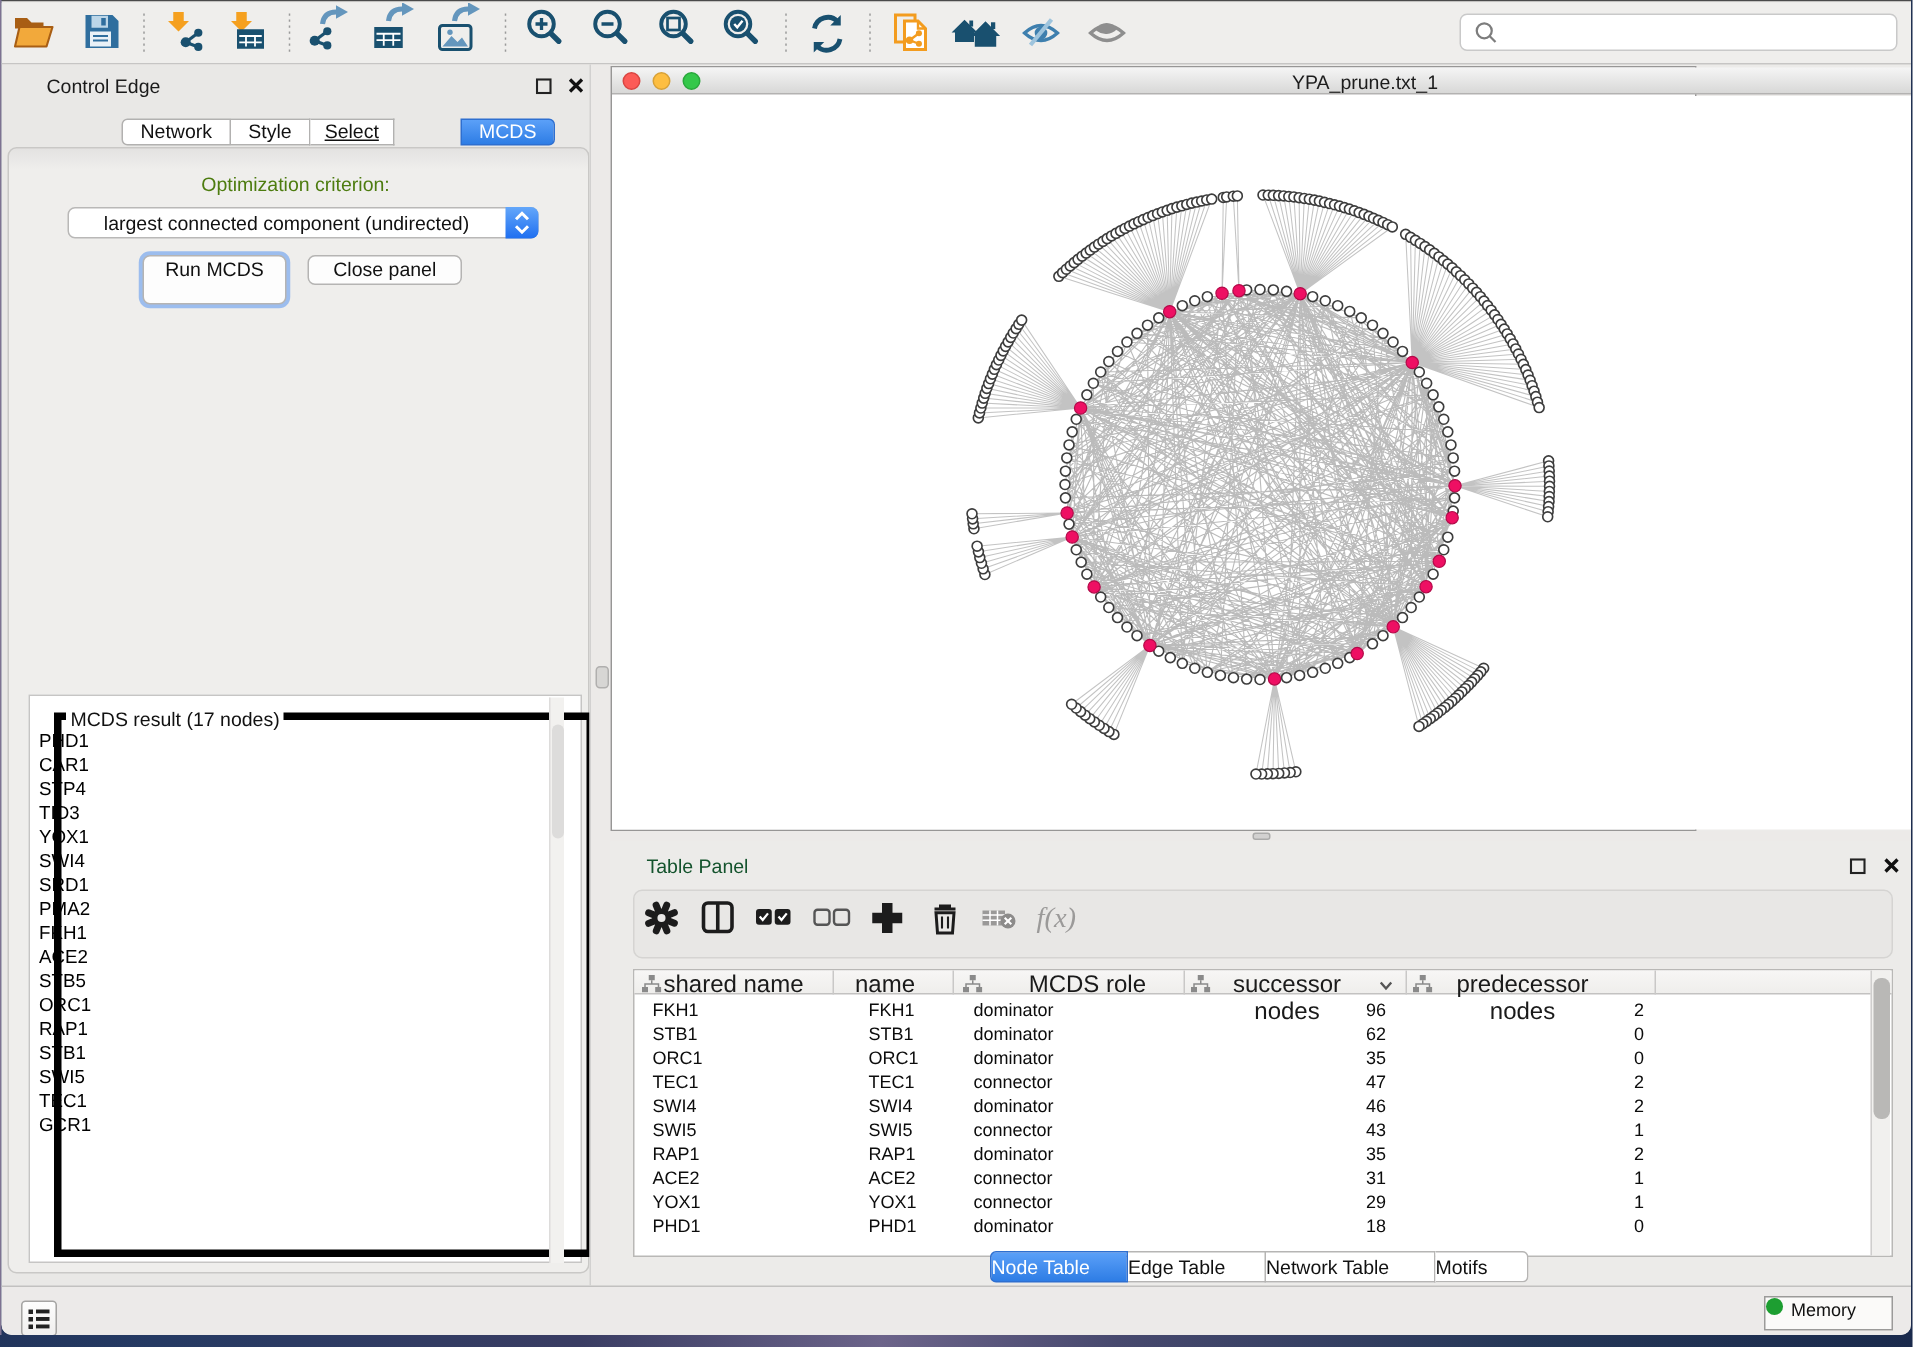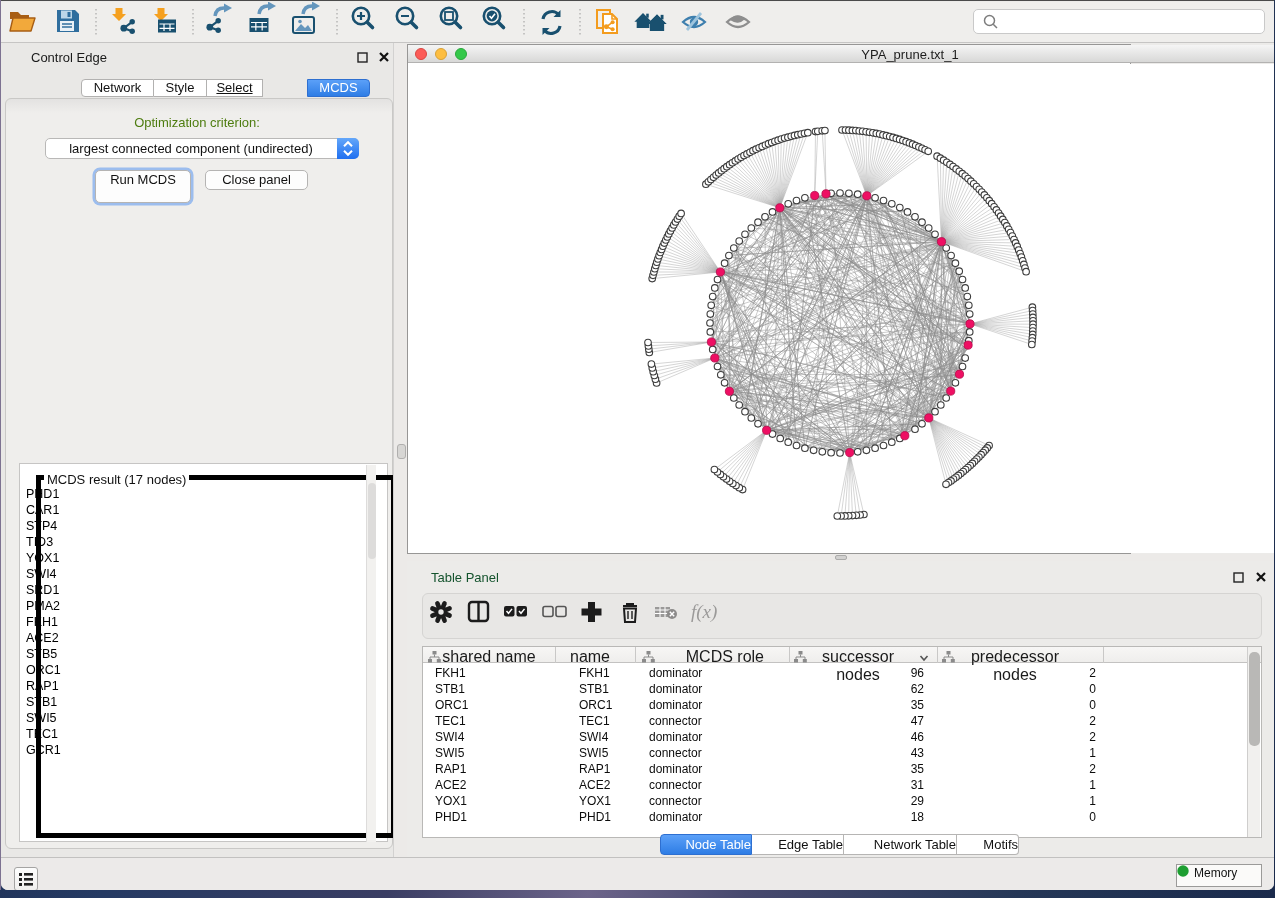--- a/index.html
+++ b/index.html
@@ -38,21 +38,21 @@
 #thead { position:absolute; left:0; top:0; width:838px; height:16px; background:linear-gradient(#f7f6f5,#efeeec); border-bottom:1px solid #c3c2c1; font-size:16px; color:#1a1a1a; }
 #thead span { position:absolute; top:1px; }
 .hdiv { position:absolute; top:0; width:1px; height:16px; background:#c9c8c7; }
 #tbody { position:absolute; left:0; top:18px; width:838px; font-size:12px; color:#0c0c0c; }
 .trow { position:relative; height:16px; line-height:16px; }
 .trow span { position:absolute; }
 .c0 { left:12px; } .c1 { left:156px; } .c2 { left:226px; }
 .c3 { left:420px; width:81px; text-align:right; } .c4 { left:600px; width:73px; text-align:right; }
 #ttrack { position:absolute; right:1px; top:0; width:13px; height:190px; background:#f1f0ee; border-left:1px solid #cfcecd; }
 #tthumb { position:absolute; left:1px; top:5px; width:11px; height:94px; background:#b9b8b6; border-radius:5px; }
-.btab { position:absolute; top:273px; height:21px; background:#fff; border:1px solid #b6b5b4; font-size:13px; color:#111; text-align:right; line-height:19px; }
+.btab { position:absolute; top:273px; height:21px; background:#fff; border:1px solid #b6b5b4; font-size:13px; color:#111; text-align:left; line-height:19px; }
 .btabsel { background:linear-gradient(#5ba0f8,#2e7de5); color:#fff; border-color:#2e6fd0; }
 #status { position:absolute; left:0; top:856px; width:1273px; height:34px; background:#eceae9; border-top:1px solid #c2c1c0; }
 #lbtn { position:absolute; left:13px; top:9px; width:24px; height:24px; background:linear-gradient(#fdfdfd,#f0efee); border:1px solid #a5a4a3; border-radius:3px; }
 #membtn { position:absolute; right:12px; top:6px; width:86px; height:23px; background:#fbfaf9; border:1px solid #9b9a99; font-size:12px; color:#111; }
 </style></head>
 <body>
 <div id="ledge"></div>
 <div id="win">
   <div id="toolbar">
     <svg width="770" height="42" viewBox="0 0 770 42" style="position:absolute;left:0;top:0">

